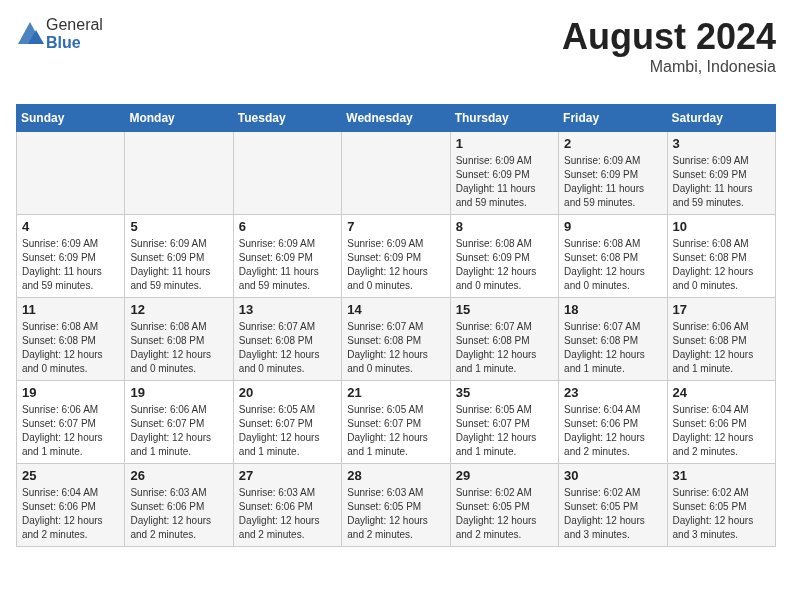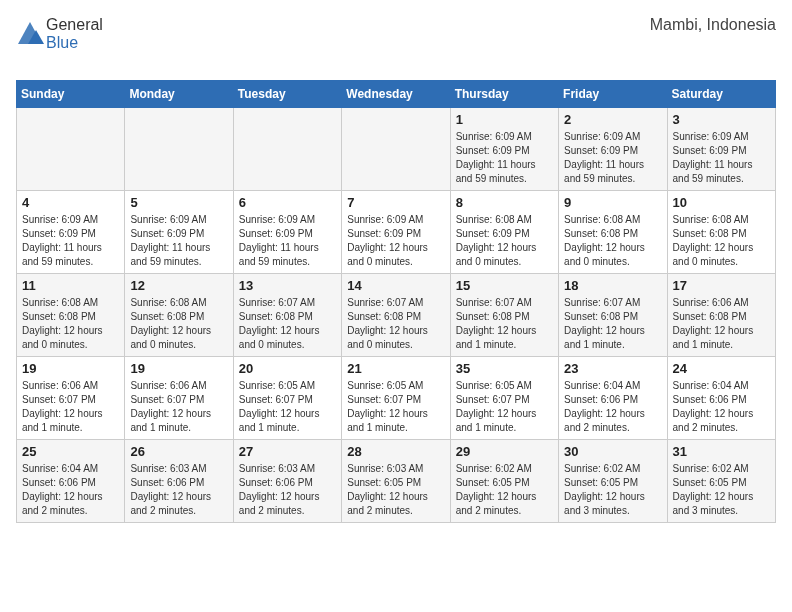--- a/index.html
+++ b/index.html
@@ -14,21 +14,21 @@
       display: flex;
       justify-content: space-between;
       align-items: flex-start;
       margin-bottom: 28px;
     }
     .logo {
       display: flex;
       align-items: center;
     }
     .logo-general { color: #333; }
-    .logo-blue { color: #2e6db4; }
+    .logo-blue { color: #2e6db4; font-weight: bold; }
     .logo-icon {
       width: 28px;
       height: 28px;
       margin-right: 2px;
     }
     .title-block {
       text-align: right;
     }
     .title-block h1 {
       font-size: 36px;
@@ -94,20 +94,21 @@
     <svg class="logo-icon" viewBox="0 0 28 28">
       <polygon points="14,2 26,24 2,24" fill="#2e6db4" opacity="0.85"></polygon>
       <polygon points="20,10 28,24 12,24" fill="#2e6db4"></polygon>
     </svg>
     <div>
       <span class="logo-general">General</span><br>
       <span class="logo-blue">Blue</span>
     </div>
   </div>
   <div class="title-block">
+    <h1>August 2024</h1>
     <h2>Mambi, Indonesia</h2>
   </div>
 </div>
 
 <table>
   <thead>
     <tr>
     <th>Sunday</th>
         <th>Monday</th>
         <th>Tuesday</th>

